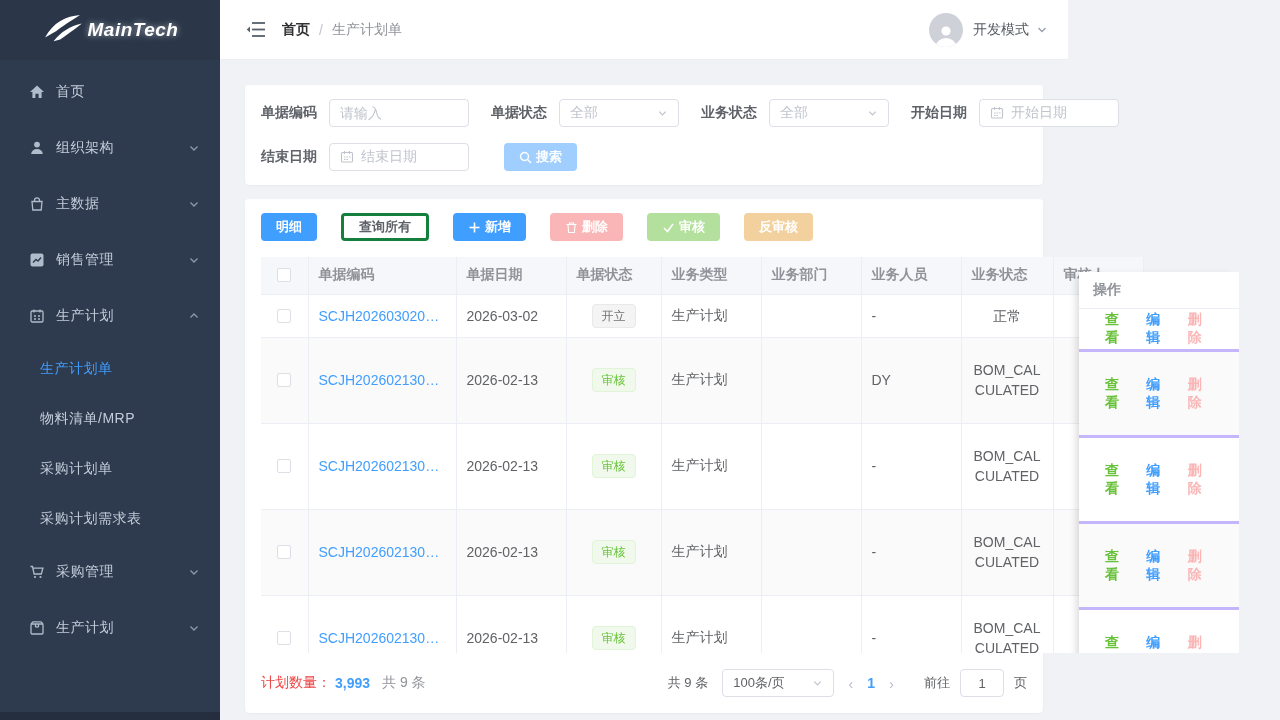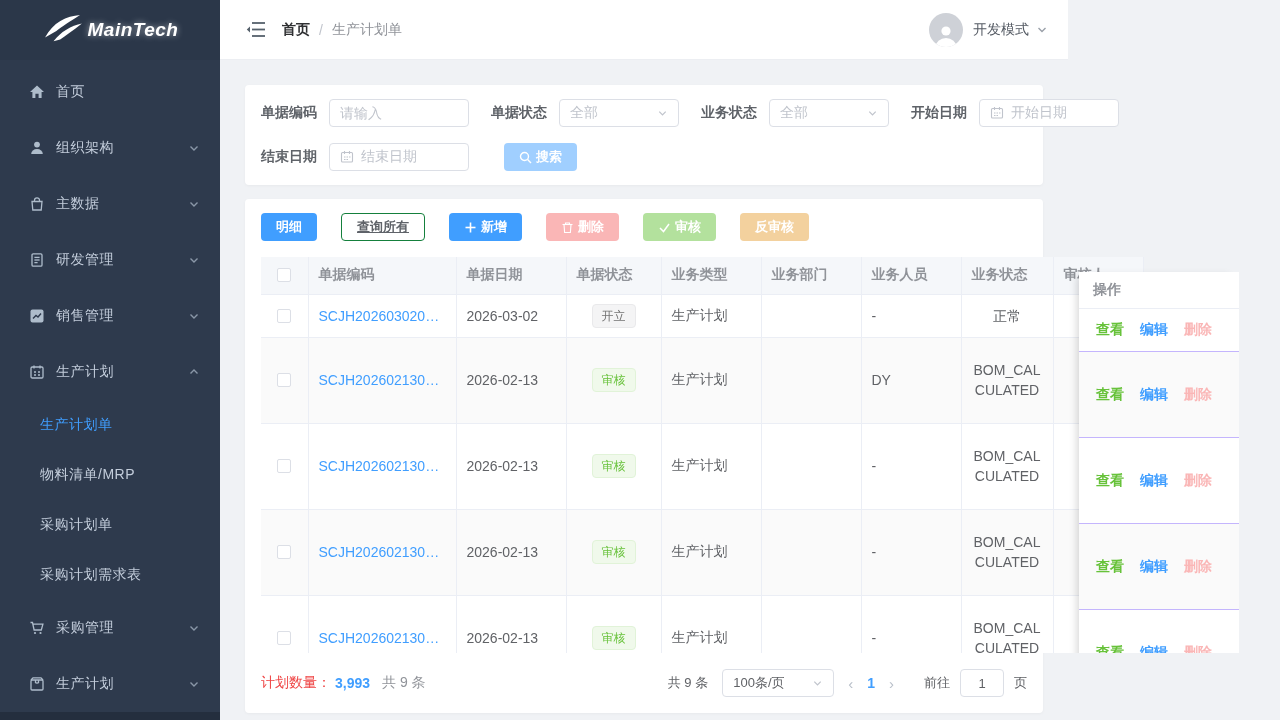--- a/index.html
+++ b/index.html
@@ -63,21 +63,21 @@
     font-size:13px; font-weight:bold; padding:0 15px; display:inline-flex; align-items:center; gap:4px; cursor:pointer;
     font-family:inherit; }
   .btn-ic { width:13px; height:13px; display:flex; }
 
   
   .table-card { padding:14px 16px 0 16px; height:514px; position:relative; }
   .btn-row { display:flex; align-items:center; gap:24px; margin-bottom:16px; }
   .btn { height:28px; border-radius:4px; border:none; padding:0 15px; font-size:13px; font-weight:bold;
     display:inline-flex; align-items:center; gap:4px; cursor:pointer; font-family:inherit; }
   .btn-primary { background:#409eff; color:#fff; }
-  .btn-plain { background:#fff; border:1px solid #15803d; color:#5f6369;text-decoration:underline; }
+  .btn-plain { background:#fff; border:3px solid #15803d; color:#5f6369; }
   .btn-danger-dis { background:#fab6b6; color:#fff; cursor:not-allowed; }
   .btn-success-dis { background:#b3e19d; color:#fff; cursor:not-allowed; }
   .btn-warning-dis { background:#f3d19e; color:#fff; cursor:not-allowed; }
 
   
   .table-wrap { position:relative; width:978px; height:396px; overflow:hidden; }
   table.grid { border-collapse:collapse; table-layout:fixed; width:882px; }
   .grid th { background:#f5f7fa; color:#909399; font-size:14px; font-weight:bold; text-align:left;
     height:37px; padding:0 10px; border-bottom:1px solid #ebeef5; border-right:1px solid #ebeef5; white-space:nowrap; overflow:hidden; }
   .grid td { font-size:14px; color:#606266; padding:0 10px; border-bottom:1px solid #ebeef5; border-right:1px solid #ebeef5;
@@ -90,21 +90,21 @@
   .code-link { color:#409eff; cursor:pointer; text-decoration:none; display:block; white-space:nowrap; overflow:hidden; text-overflow:ellipsis; }
   .tag { display:inline-block; height:24px; line-height:22px; padding:0 9px; border-radius:4px; font-size:12px; }
   .tag-info { background:#f4f4f5; border:1px solid #e9e9eb; color:#737373; }
   .tag-success { background:#f0f9eb; border:1px solid #e1f3d8; color:#67c23a; }
   .cell-bizstatus { word-break:break-all; text-align:center; line-height:20px; padding:0 12px !important; }
 
   
   .op-col { position:absolute; top:15px; right:0; width:160px; background:#fff; box-shadow:-6px 0 8px -4px rgba(0,0,0,.16); }
   .op-head { height:37px; background:#fff; border-bottom:1px solid #ebeef5; display:flex; align-items:center;
     padding:0 14px; font-size:14px; font-weight:bold; color:#909399; }
-  .op-row { display:flex; align-items:center; gap:16px; padding:0 17px; border-bottom:1px solid #c4b5fd; background:#fff; }
+  .op-row { display:flex; align-items:center; gap:16px; padding:0 26px; border-bottom:3px solid #c4b5fd; background:#fff; }
   .op-row.h-s { height:43px; } .op-row.h-l { height:86px; }
   .op-row.striped { background:#fafafa; }
   .op-link { font-size:14px; font-weight:bold; cursor:pointer; text-decoration:none; }
   .op-view { color:#67c23a; } .op-edit { color:#409eff; } .op-del { color:#fab6b6; cursor:not-allowed; }
 
   
   .foot { height:60px; display:flex; align-items:center; }
   .foot-left { display:flex; align-items:center; font-size:14px; }
   .count-label { color:#ef4444; font-weight:normal; }
   .count-val { color:#409eff; font-weight:bold; margin:0 12px 0 4px; }
@@ -167,36 +167,20 @@
             </svg>
         </span>
         <span class="mi-label">主数据</span>
         <span class="mi-chev">
           <svg viewBox="0 0 12 12" fill="none" stroke="currentColor" stroke-width="1.4">
               <polyline points="2.5,4.5 6,8 9.5,4.5"></polyline>
             </svg>
         </span>
       </div>
 
-      <div class="menu-item">
-        <span class="mi-icon">
-          <svg viewBox="0 0 16 16" fill="none" stroke="currentColor" stroke-width="1.3">
-              <rect x="3" y="1.8" width="10" height="12.4" rx="1.2"></rect>
-              <line x1="5.4" y1="5.4" x2="10.6" y2="5.4"></line>
-              <line x1="5.4" y1="8" x2="10.6" y2="8"></line>
-              <line x1="5.4" y1="10.6" x2="8.6" y2="10.6"></line>
-            </svg>
-        </span>
-        <span class="mi-label">研发管理</span>
-        <span class="mi-chev">
-          <svg viewBox="0 0 12 12" fill="none" stroke="currentColor" stroke-width="1.4">
-              <polyline points="2.5,4.5 6,8 9.5,4.5"></polyline>
-            </svg>
-        </span>
-      </div>
 
       <div class="menu-item">
         <span class="mi-icon">
           <svg viewBox="0 0 16 16">
               <rect x="1.5" y="1.5" width="13" height="13" rx="2" fill="currentColor"></rect>
               <polyline points="4,10.5 7,7.5 9,9 12,5.5" fill="none" stroke="#2e3a4d" stroke-width="1.4"></polyline>
             </svg>
         </span>
         <span class="mi-label">销售管理</span>
         <span class="mi-chev">

